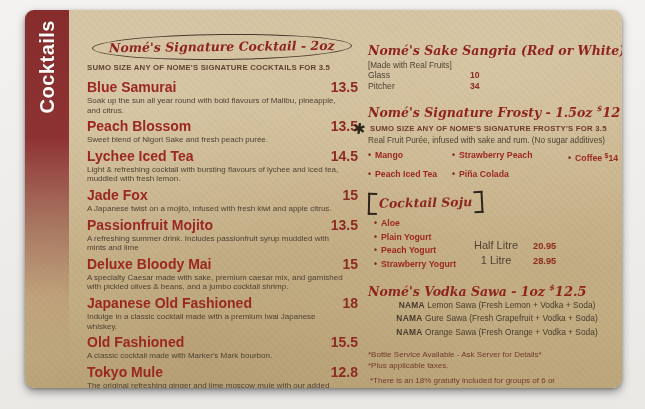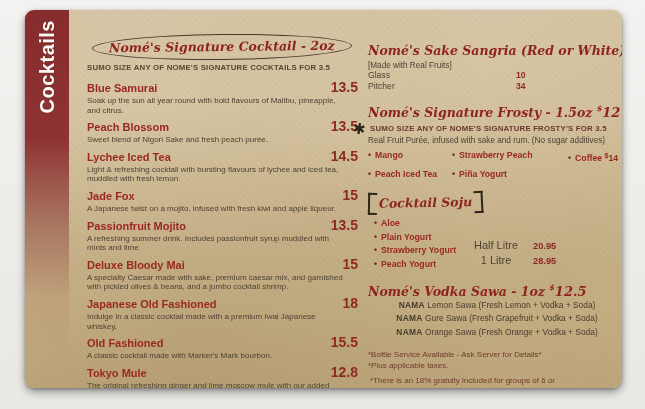--- a/index.html
+++ b/index.html
@@ -47,30 +47,30 @@
     display:inline-block;font-size:12.5px;padding:4px 16px 5px;
     border:1.5px solid rgba(45,34,22,.85);border-radius:50%;
     transform:rotate(-.6deg);white-space:nowrap;
   }
   .sumo{
     font-size:7.8px;font-weight:bold;color:#5e4332;letter-spacing:.2px;
     margin:0 0 7px 2px;
   }
   .item{margin:0 0 3px 2px;}
   .item-head{display:flex;justify-content:space-between;align-items:baseline;}
-  .iname{font-size:11px;font-weight:bold;color:#9b2721;line-height:11px;}
+  .iname{font-size:14px;font-weight:bold;color:#9b2721;line-height:11px;}
   .iprice{font-size:14px;font-weight:bold;color:#8e2a23;}
   .idesc{font-size:8px;line-height:9.6px;color:#4e4233;padding-right:14px;margin-top:1px;}
   
   .right-col{position:absolute;left:343px;top:34px;width:258px;}
   .rhead{font-size:12.5px;line-height:14px;white-space:nowrap;}
   .hprice sup{font-size:8px;vertical-align:6px;}
   .hprice{font-size:13px;}
   .note{font-size:8.2px;color:#4e4233;margin-top:3px;}
-  .prow{display:flex;font-size:8.6px;line-height:11px;color:#4e4233;gap:46px;}
+  .prow{display:flex;font-size:8.6px;line-height:11px;color:#4e4233;}
   .prow .plabel{width:102px;}
   .prow .pval{font-weight:bold;color:#8e2a23;}
   .mt8{margin-top:9px;}
   .frosty-sumo{position:relative;margin:4px 0 0 2px;color:#6b3a2d;}
   .star{
     position:absolute;left:-17px;top:-4px;font-size:15px;color:#2e251a;
     font-weight:normal;transform:rotate(8deg);
   }
   .flavors{
     display:grid;grid-template-columns:84px 116px auto;
@@ -140,21 +140,21 @@
         <span class="iprice">14.5</span>
       </div>
       <div class="idesc">Light &amp; refreshing cocktail with bursting flavours of lychee and iced tea, muddled with fresh lemon.</div>
     </div>
 
     <div class="item">
       <div class="item-head">
         <span class="iname">Jade Fox</span>
         <span class="iprice">15</span>
       </div>
-      <div class="idesc">A Japanese twist on a mojito, infused with fresh kiwi and apple liqueur.</div>
+      <div class="idesc">A Japanese twist on a mojito, infused with fresh kiwi and apple citrus.</div>
     </div>
 
     <div class="item">
       <div class="item-head">
         <span class="iname">Passionfruit Mojito</span>
         <span class="iprice">13.5</span>
       </div>
       <div class="idesc">A refreshing summer drink. Includes passionfruit syrup muddled with mints and lime</div>
     </div>
 
@@ -211,30 +211,30 @@
     <div class="sumo frosty-sumo">
       <span class="star">✱</span>
       <span>SUMO SIZE ANY OF NOME'S SIGNATURE FROSTY'S FOR 3.5</span>
     </div>
     <div class="note">Real Fruit Purée, infused with sake and rum. (No sugar additives)</div>
     <div class="flavors">
       <span class="fl">Mango</span>
       <span class="fl">Strawberry Peach</span>
       <span class="fl"><span>Coffee</span> <span class="fsup">$</span><span>14</span></span>
       <span class="fl">Peach Iced Tea</span>
-      <span class="fl">Piña Yogurt</span>
+      <span class="fl">Piña Colada</span>
     </div>
 
     <div class="soju">
       <div class="bracket script">Cocktail Soju</div>
       <div class="soju-flavors">
         <span class="fl">Aloe</span>
         <span class="fl">Plain Yogurt</span>
+        <span class="fl">Peach Yogurt</span>
         <span class="fl">Strawberry Yogurt</span>
-        <span class="fl">Peach Yogurt</span>
       </div>
       <div class="soju-sizes">
         <div class="srow">
           <span class="slabel">Half Litre</span>
           <span class="sval">20.95</span>
         </div>
         <div class="srow">
           <span class="slabel">1 Litre</span>
           <span class="sval">28.95</span>
         </div>

